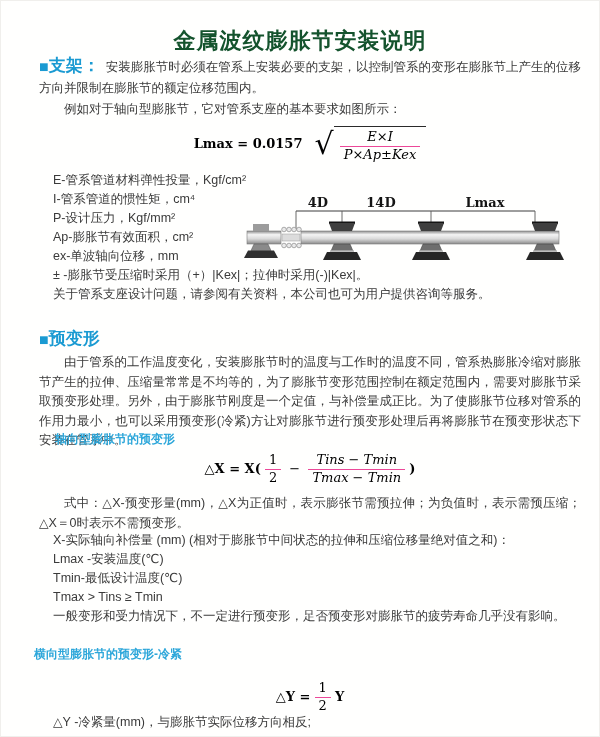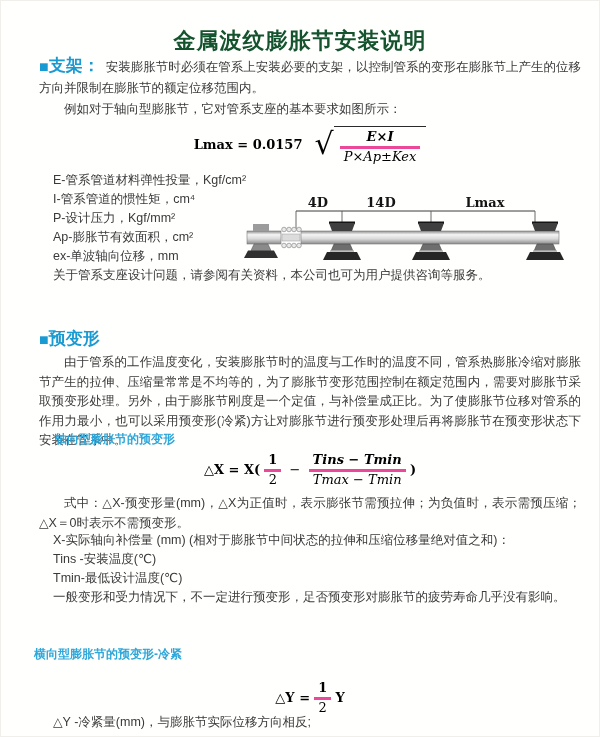--- a/index.html
+++ b/index.html
@@ -26,21 +26,21 @@
   .def.sub{padding-left:14px;}
   .para2{font-size:12.5px;line-height:19.5px;text-align:justify;margin:0;}
   .explain{font-size:12.5px;line-height:20px;text-align:justify;margin:0;}
   
   .formula{
     text-align:center;font-family:"DejaVu Serif","Liberation Serif",serif;
     font-size:13px;color:#000000;
   }
   .f-bold{font-weight:bold;}
   .frac{display:inline-block;vertical-align:middle;text-align:center;line-height:1.15;}
-  .frac .num{display:block;border-bottom:3px solid #ec4899;padding:0 4px 1px;font-weight:bold;}
+  .frac .num{display:block;border-bottom:1px solid #ec4899;padding:0 4px 1px;}
   .frac .den{display:block;padding:1px 4px 0;}
   .frac.ital{font-style:italic;}
   .sqrt{display:inline-flex;align-items:flex-start;margin-left:8px;vertical-align:middle;}
   .sqrt-sign{font-size:30px;font-weight:400;line-height:1;transform:translateY(3px);}
   .sqrt-body{border-top:1.5px solid #2a2a2a;padding:3px 6px 0;}
   .op{margin:0 4px;}
   .pipe-diagram{position:absolute;left:200px;top:138px;}
   svg text{font-family:"DejaVu Serif","Liberation Serif",serif;font-weight:bold;fill:#141414;}
 </style>
 </head>
@@ -64,20 +64,21 @@
       </span>
     </span>
   </div>
 
   <div>
     <div class="def sub">E-管系管道材料弹性投量，Kgf/cm²</div>
     <div class="def sub">I-管系管道的惯性矩，cm⁴</div>
     <div class="def sub">P-设计压力，Kgf/mm²</div>
     <div class="def sub">Ap-膨胀节有效面积，cm²</div>
     <div class="def sub">ex-单波轴向位移，mm</div>
+    <div class="def sub">± -膨胀节受压缩时采用（+）|Kex|；拉伸时采用(-)|Kex|。</div>
     <div class="def sub">关于管系支座设计问题，请参阅有关资料，本公司也可为用户提供咨询等服务。</div>
   </div>
 
   <svg class="pipe-diagram" width="360" height="100" viewBox="0 0 360 100">
     <defs>
       <linearGradient id="pg" x1="0" y1="0" x2="0" y2="1">
         <stop offset="0" stop-color="#8f8f8f"></stop>
         <stop offset="0.28" stop-color="#f4f4f4"></stop>
         <stop offset="0.6" stop-color="#dadada"></stop>
         <stop offset="1" stop-color="#8b8b8b"></stop>
@@ -156,22 +157,23 @@
     <span class="num">Tins − Tmin</span>
     <span class="den">Tmax − Tmin</span>
   </span>
   <span class="f-bold">)</span>
 </div>
 
 <p class="abs explain indent" style="top:492px;">式中：△X-预变形量(mm)，△X为正值时，表示膨张节需预拉伸；为负值时，表示需预压缩；△X＝0时表示不需预变形。</p>
 
 <div class="abs" style="top:530px;">
   <div class="def sub">X-实际轴向补偿量 (mm) (相对于膨胀节中间状态的拉伸和压缩位移量绝对值之和)：</div>
-  <div class="def sub">Tins -安装温度(℃)</div>
+  <div class="def sub">Lmax -安装温度(℃)</div>
   <div class="def sub">Tmin-最低设计温度(℃)</div>
+  <div class="def sub">Tmax &gt; Tins ≥ Tmin</div>
   <div class="def sub">一般变形和受力情况下，不一定进行预变形，足否预变形对膨胀节的疲劳寿命几乎没有影响。</div>
 </div>
 
 <h3 class="abs sub-head lateral" style="top:645px;">横向型膨胀节的预变形-冷紧</h3>
 
 <div class="abs formula" style="top:680px;">
   <span class="f-bold">△Y =</span>
   <span class="frac">
     <span class="num">1</span>
     <span class="den">2</span>

